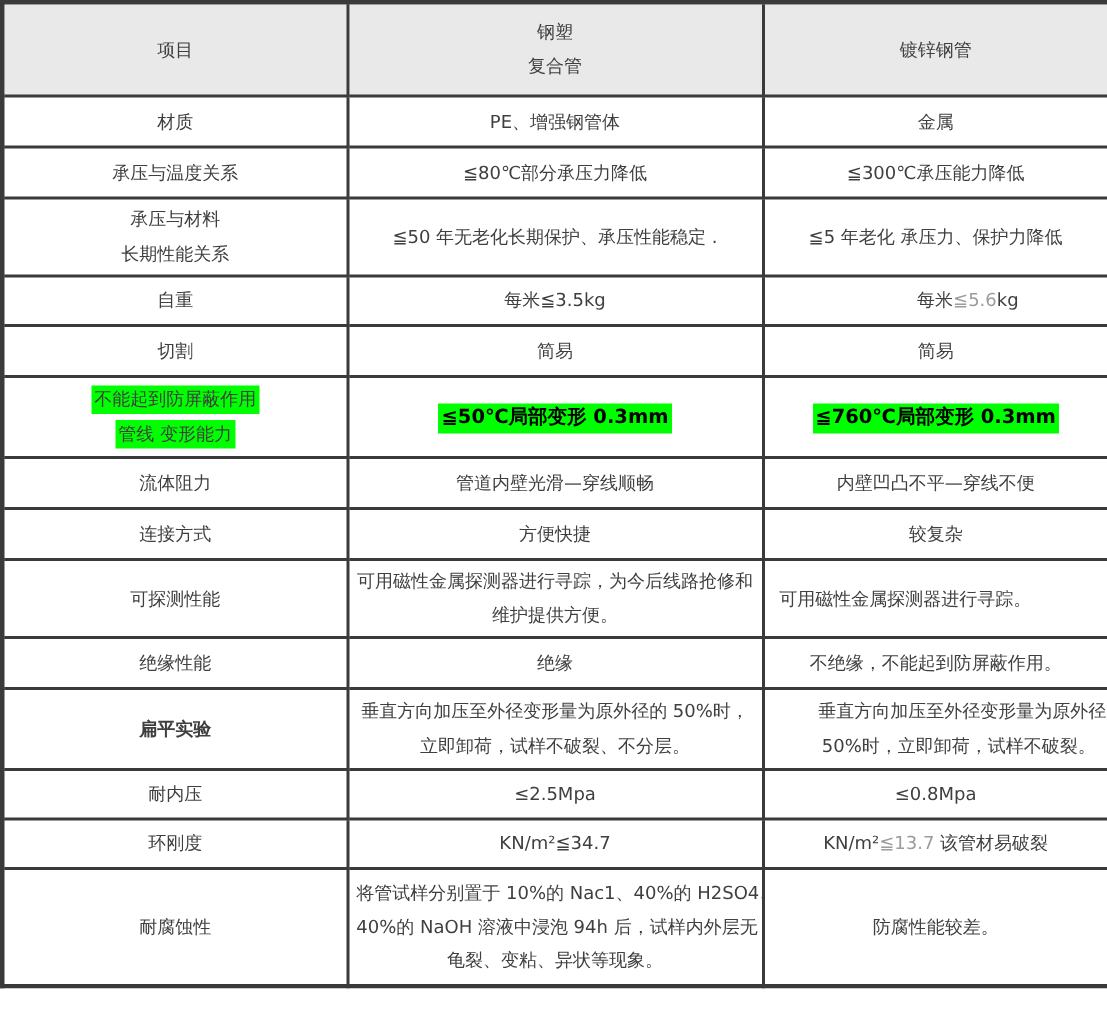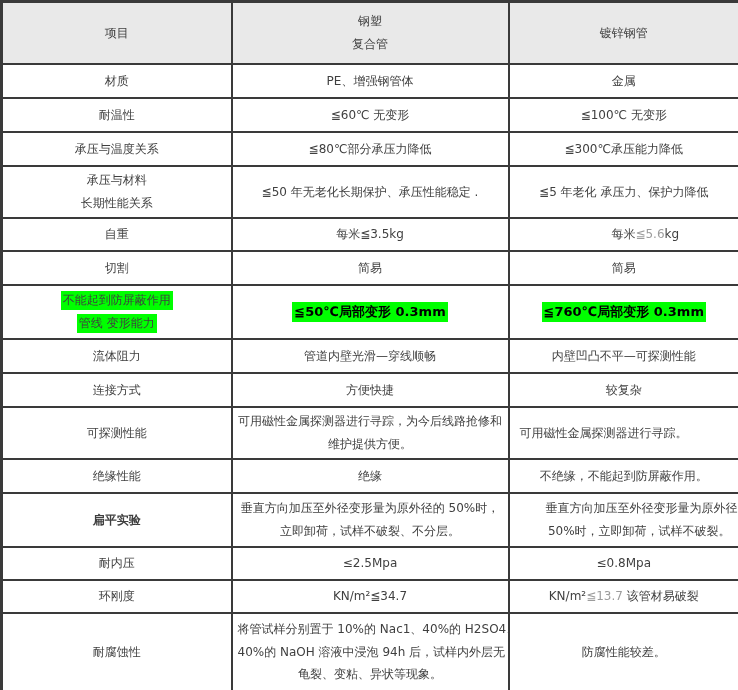--- a/index.html
+++ b/index.html
@@ -71,31 +71,20 @@
         </td>
         <td style="height: 28px;">
           <div class="line">PE、增强钢管体</div>
         </td>
         <td style="height: 28px;">
           <div class="line">金属</div>
         </td>
       </tr>
       <tr>
         <td style="height: 28px;">
-          <div class="line">耐温性</div>
-        </td>
-        <td style="height: 28px;">
-          <div class="line">≦60℃  无变形</div>
-        </td>
-        <td style="height: 28px;">
-          <div class="line">≦100℃  无变形</div>
-        </td>
-      </tr>
-      <tr>
-        <td style="height: 28px;">
           <div class="line">承压与温度关系</div>
         </td>
         <td style="height: 28px;">
           <div class="line">≦80℃部分承压力降低</div>
         </td>
         <td style="height: 28px;">
           <div class="line">≦300℃承压能力降低</div>
         </td>
       </tr>
       <tr>
@@ -145,21 +134,21 @@
         </td>
       </tr>
       <tr>
         <td style="height: 28px;">
           <div class="line">流体阻力</div>
         </td>
         <td style="height: 28px;">
           <div class="line">管道内壁光滑—穿线顺畅</div>
         </td>
         <td style="height: 28px;">
-          <div class="line">内壁凹凸不平—可探测性能</div>
+          <div class="line">内壁凹凸不平—穿线不便</div>
         </td>
       </tr>
       <tr>
         <td style="height: 28px;">
           <div class="line">连接方式</div>
         </td>
         <td style="height: 28px;">
           <div class="line">方便快捷</div>
         </td>
         <td style="height: 28px;">

